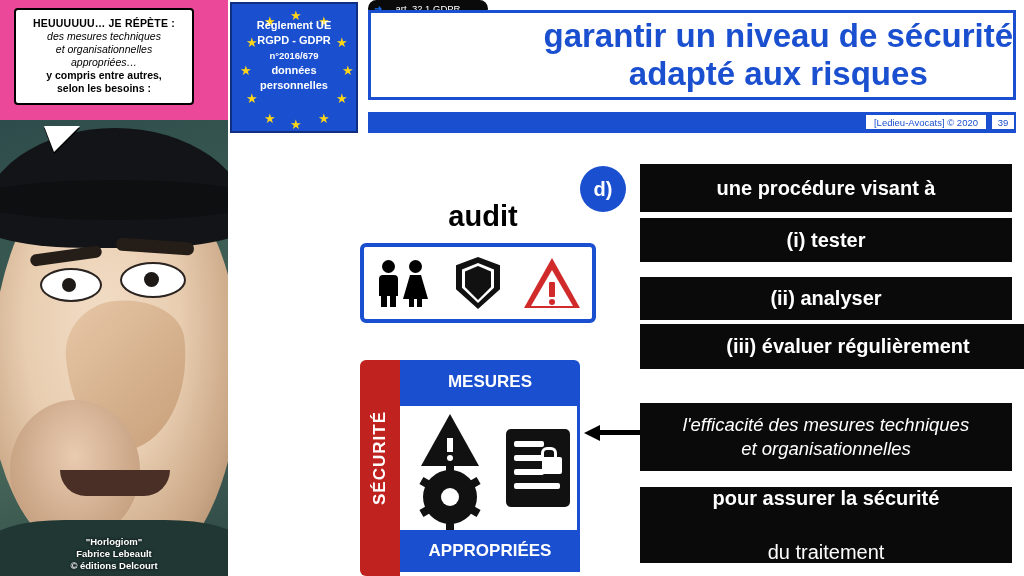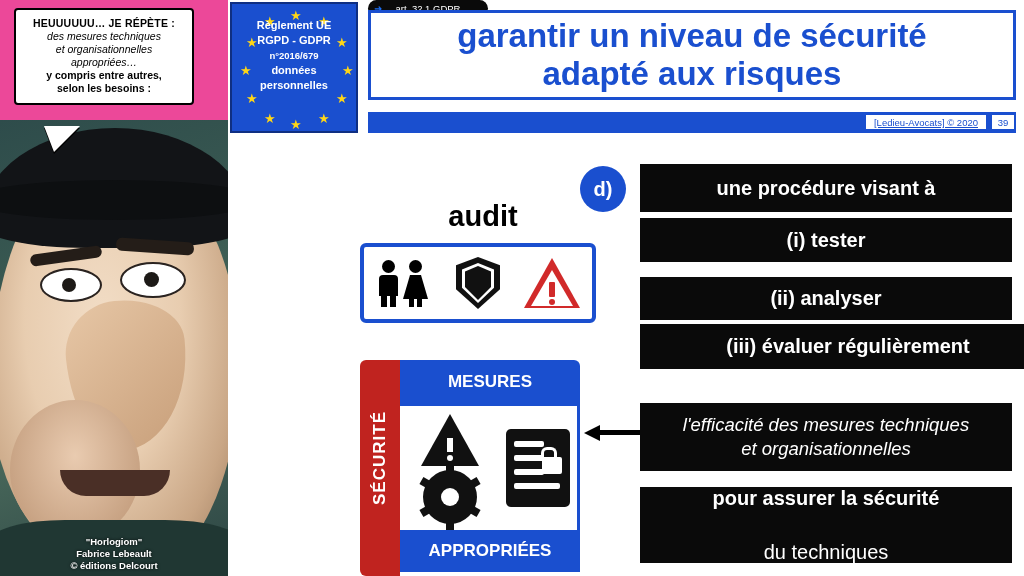--- a/index.html
+++ b/index.html
@@ -60,27 +60,27 @@
   #eu .txt .sm{font-size:9.5px;font-weight:bold;}
   .star{position:absolute;color:#ffd617;font-size:13px;line-height:13px;z-index:2;}
 
   
   #artpill{position:absolute;left:140px;top:0px;width:120px;height:17px;background:#0a0a0a;
     border-radius:9px;color:#fff;font-size:9.5px;line-height:17px;text-align:center;}
   #artpill .arrow{position:absolute;left:6px;top:0;color:#1a6ef5;font-size:10px;}
 
   
   #titlebox{position:absolute;left:140px;top:10px;width:648px;height:90px;background:#fff;
-    border:3px solid #1a4fcf;box-sizing:border-box;display:flex;align-items:center;justify-content:center;}
+    border:3px solid #1a4fcf;box-sizing:border-box;display:flex;align-items:center;justify-content:flex-end;}
   #titlebox h1{margin:0;color:#1a4fcf;font-size:33px;line-height:38px;font-weight:bold;text-align:center;}
 
   
   #bluestrip{position:absolute;left:140px;top:112px;width:648px;height:21px;background:#1a4fcf;}
   #copybox{position:absolute;left:637px;top:114px;width:122px;height:16px;background:#fff;
-    border:1px solid #1a4fcf;box-sizing:border-box;color:#1a4fcf;font-size:9.5px;line-height:15px;text-align:center;text-decoration:underline;}
+    border:1px solid #1a4fcf;box-sizing:border-box;color:#1a4fcf;font-size:9.5px;line-height:15px;text-align:center;}
   #pagebox{position:absolute;left:763px;top:114px;width:24px;height:16px;background:#fff;
     border:1px solid #1a4fcf;box-sizing:border-box;color:#1a4fcf;font-size:9.5px;line-height:15px;text-align:center;}
 
   
   #auditlabel{position:absolute;left:140px;top:200px;width:230px;text-align:center;color:#000;
     font-size:29px;font-weight:bold;}
   #auditbox{position:absolute;left:132px;top:243px;width:236px;height:80px;background:#fff;
     border:4px solid #1a4fcf;border-radius:6px;box-sizing:border-box;display:flex;align-items:center;
     justify-content:space-around;}
   .pic-people{position:relative;width:56px;height:50px;}
@@ -301,17 +301,17 @@
     </div>
     <div class="bar" style="top:324px;width:416px;height:45px;font-size:20px;">
       <b>(iii) évaluer régulièrement</b>
     </div>
     <div class="bar" style="top:403px;width:372px;height:68px;font-size:18.5px;line-height:24px;flex-direction:column;font-style:italic;">
       <span class="reg">l'efficacité des mesures techniques</span>
       <span class="reg">et organisationnelles</span>
     </div>
     <div class="bar" style="top:487px;width:372px;height:76px;font-size:20px;line-height:26px;flex-direction:column;gap:28px;">
       <b>pour assurer la sécurité</b>
-      <span class="reg">du techniques</span>
+      <span class="reg">du traitement</span>
     </div>
 
   </div>
 </div>
 
 </body></html>

